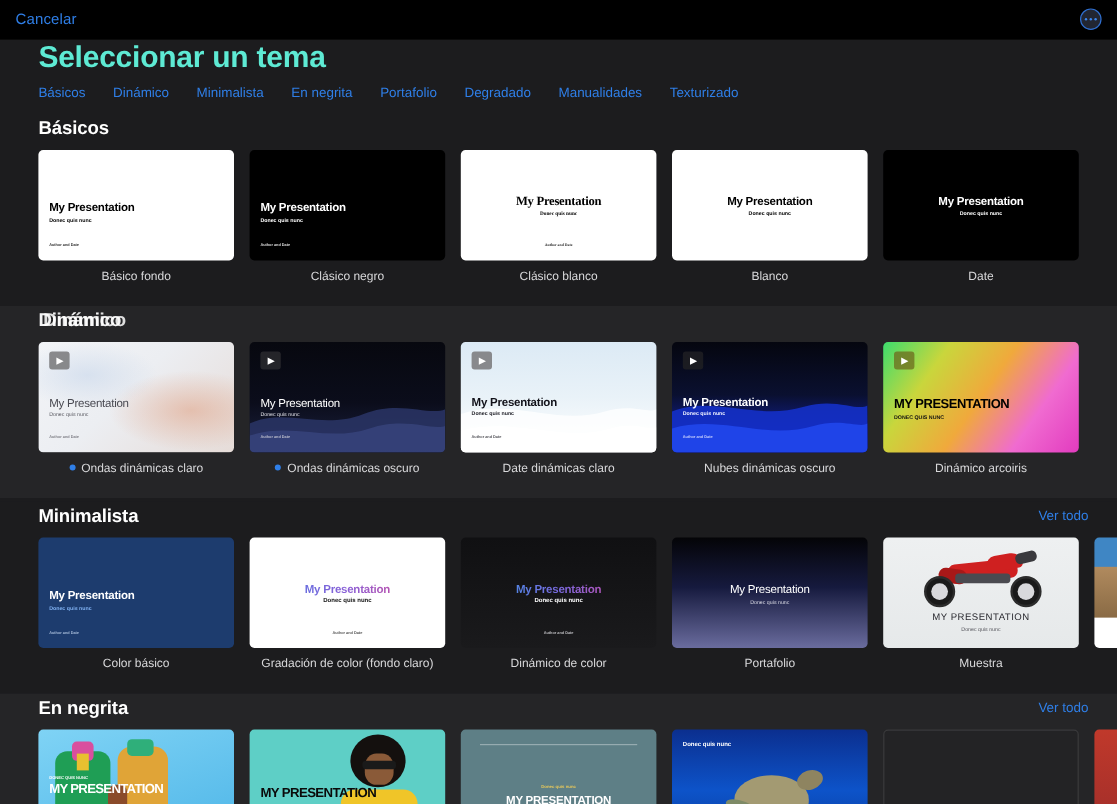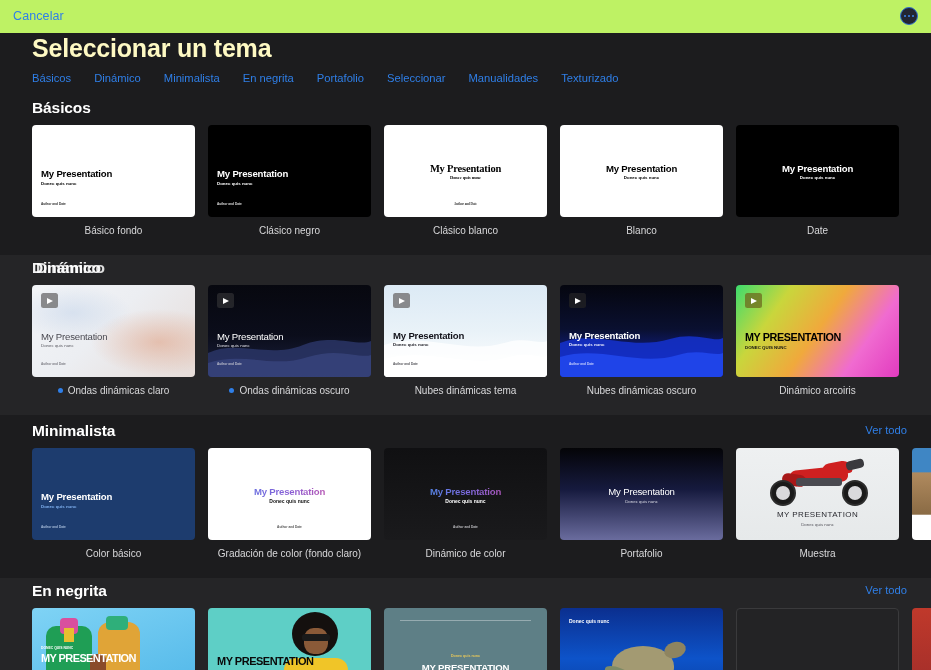--- a/index.html
+++ b/index.html
@@ -6,40 +6,40 @@
   html, body {
     width: 931px; height: 670px;
     background: #1c1c1e;
     font-family: "Liberation Sans", sans-serif;
     overflow: hidden;
     -webkit-font-smoothing: antialiased;
   }
   #root { position: relative; width: 931px; height: 670px; background: #1c1c1e; overflow: hidden; }
 
   
-  .topbar { position: relative; height: 33px; background: #bef264; }
+  .topbar { position: relative; height: 33px; background: #000000; }
   .cancel-btn {
     position: absolute; left: 13px; top: 9px;
     font-size: 12.5px; color: #2f7fe8; background: none; border: none;
     font-family: "Liberation Sans", sans-serif; cursor: pointer; letter-spacing: .1px;
   }
   .more-btn {
     position: absolute; right: 13px; top: 7px;
     width: 18px; height: 18px; border-radius: 50%;
     border: 1.3px solid #2f6fd0; background: #222632;
     display: flex; align-items: center; justify-content: center;
     cursor: pointer;
   }
   .more-btn .dots { display: flex; gap: 1.7px; }
   .more-btn .dots i { width: 2.1px; height: 2.1px; border-radius: 50%; background: #3b86ef; display: block; }
 
   
   .page-title {
     position: absolute; left: 32px; top: 34px;
-    font-size: 25px; font-weight: bold; color: #fef9c3; letter-spacing: -.2px;
+    font-size: 25px; font-weight: bold; color: #5eead4; letter-spacing: -.2px;
   }
   .cat-nav { position: absolute; left: 32px; top: 72px; display: flex; gap: 0; white-space: nowrap; }
   .cat-link {
     font-size: 11.2px; color: #2f7fe8; cursor: pointer; margin-right: 23px;
     background: none; border: none; font-family: "Liberation Sans", sans-serif;
   }
   .cat-link:last-child { margin-right: 0; }
 
   
   .section { position: absolute; left: 0; width: 931px; }
@@ -149,21 +149,21 @@
   </div>
 
   <div class="page-title">Seleccionar un tema</div>
 
   <div class="cat-nav">
     <button class="cat-link">Básicos</button>
     <button class="cat-link">Dinámico</button>
     <button class="cat-link">Minimalista</button>
     <button class="cat-link">En negrita</button>
     <button class="cat-link">Portafolio</button>
-    <button class="cat-link">Seleccionar</button>
+    <button class="cat-link">Degradado</button>
     <button class="cat-link">Manualidades</button>
     <button class="cat-link">Texturizado</button>
   </div>
 
   <div class="section band-a" style="top:95px; height:155px;">
     <div class="sec-head">
       <div class="sec-title">Básicos</div>
     </div>
     <div class="row">
 
@@ -270,21 +270,21 @@
           </svg>
           <div class="play-badge">
               <span class="tri"></span>
             </div>
           <div class="slide-txt pos-left">
             <div class="s-title" style="color:#12121a;top:45px;">My Presentation</div>
             <div class="s-sub" style="color:#22222a;top:57px;">Donec quis nunc</div>
             <div class="s-foot" style="color:#33333a;">Author and Date</div>
           </div>
         </div>
-        <div class="card-label">Nubes dinámicas tema</div>
+        <div class="card-label">Date dinámicas claro</div>
       </div>
 
       <div class="card">
         <div class="thumb bg-clouds-dark">
           <svg class="wave" viewBox="0 0 163 92" preserveAspectRatio="none">
             <path d="M0,58 C35,44 70,66 110,54 C136,46 154,58 163,53 L163,92 L0,92 Z" fill="#1430c8" opacity=".9"></path>
             <path d="M0,72 C40,60 78,82 118,70 C140,63 156,72 163,68 L163,92 L0,92 Z" fill="#1f44e8"></path>
           </svg>
           <div class="play-badge" style="background:rgba(30,30,34,.9);">
               <span class="tri"></span>

